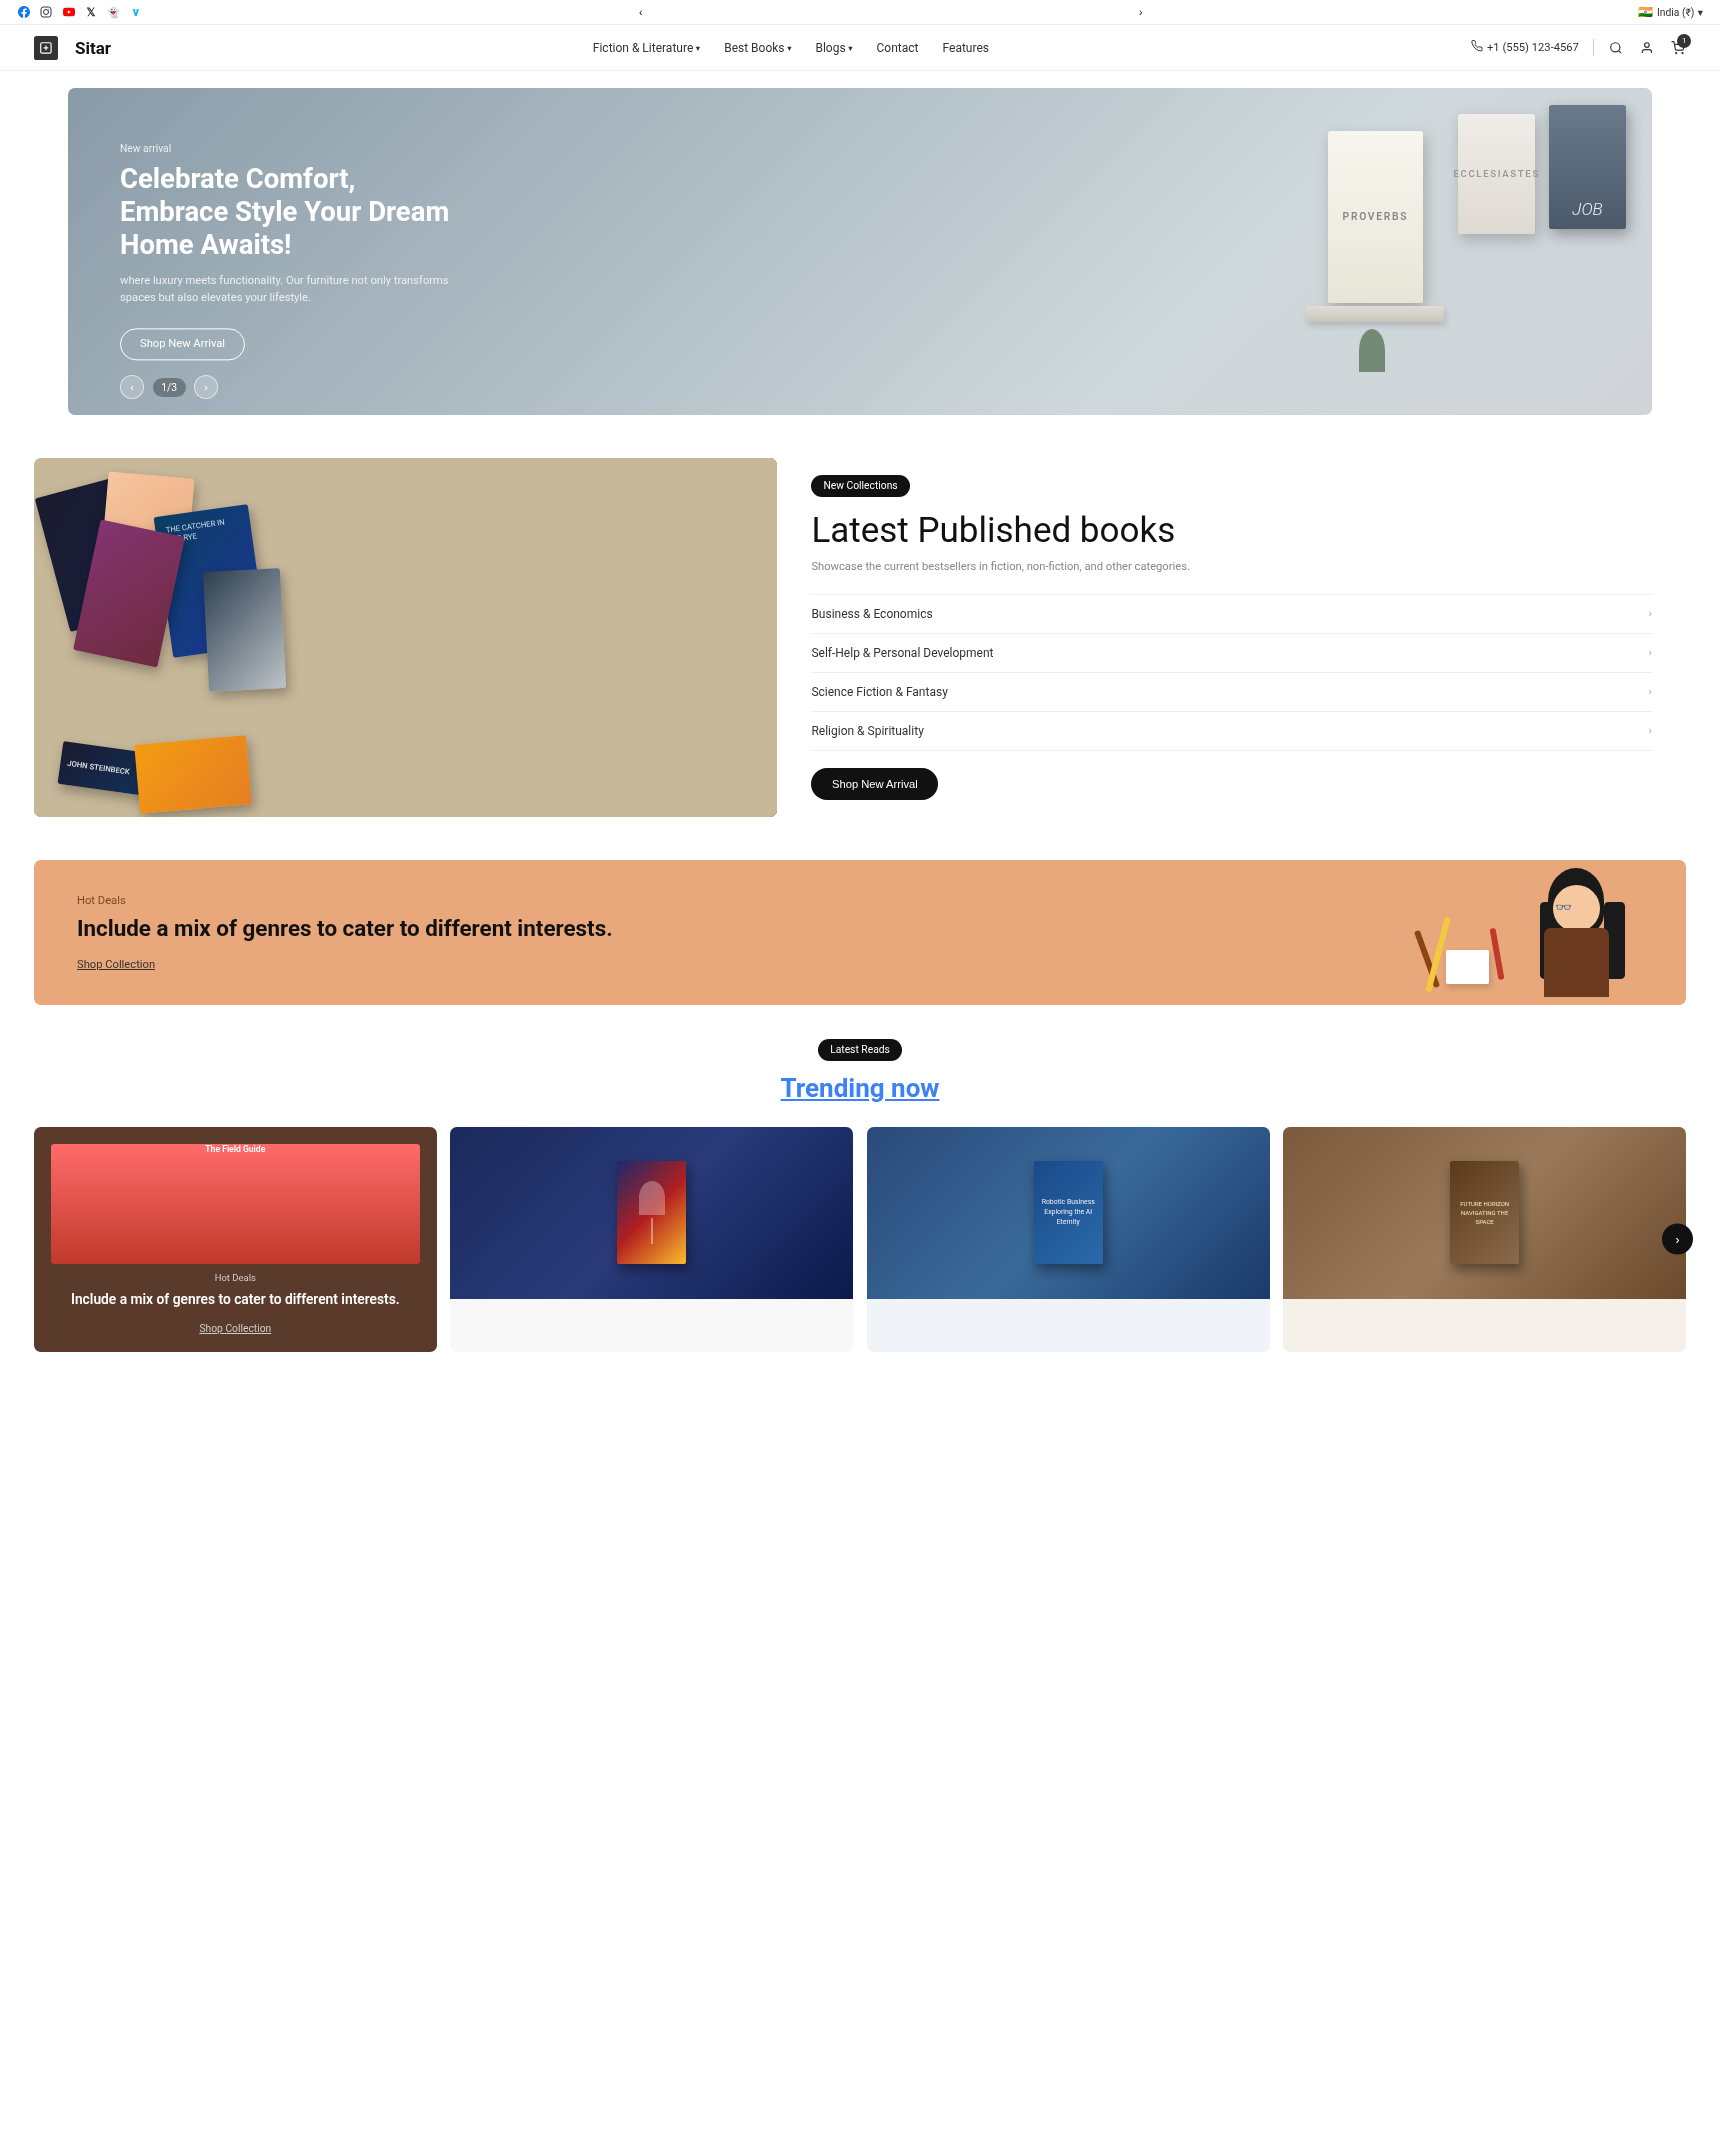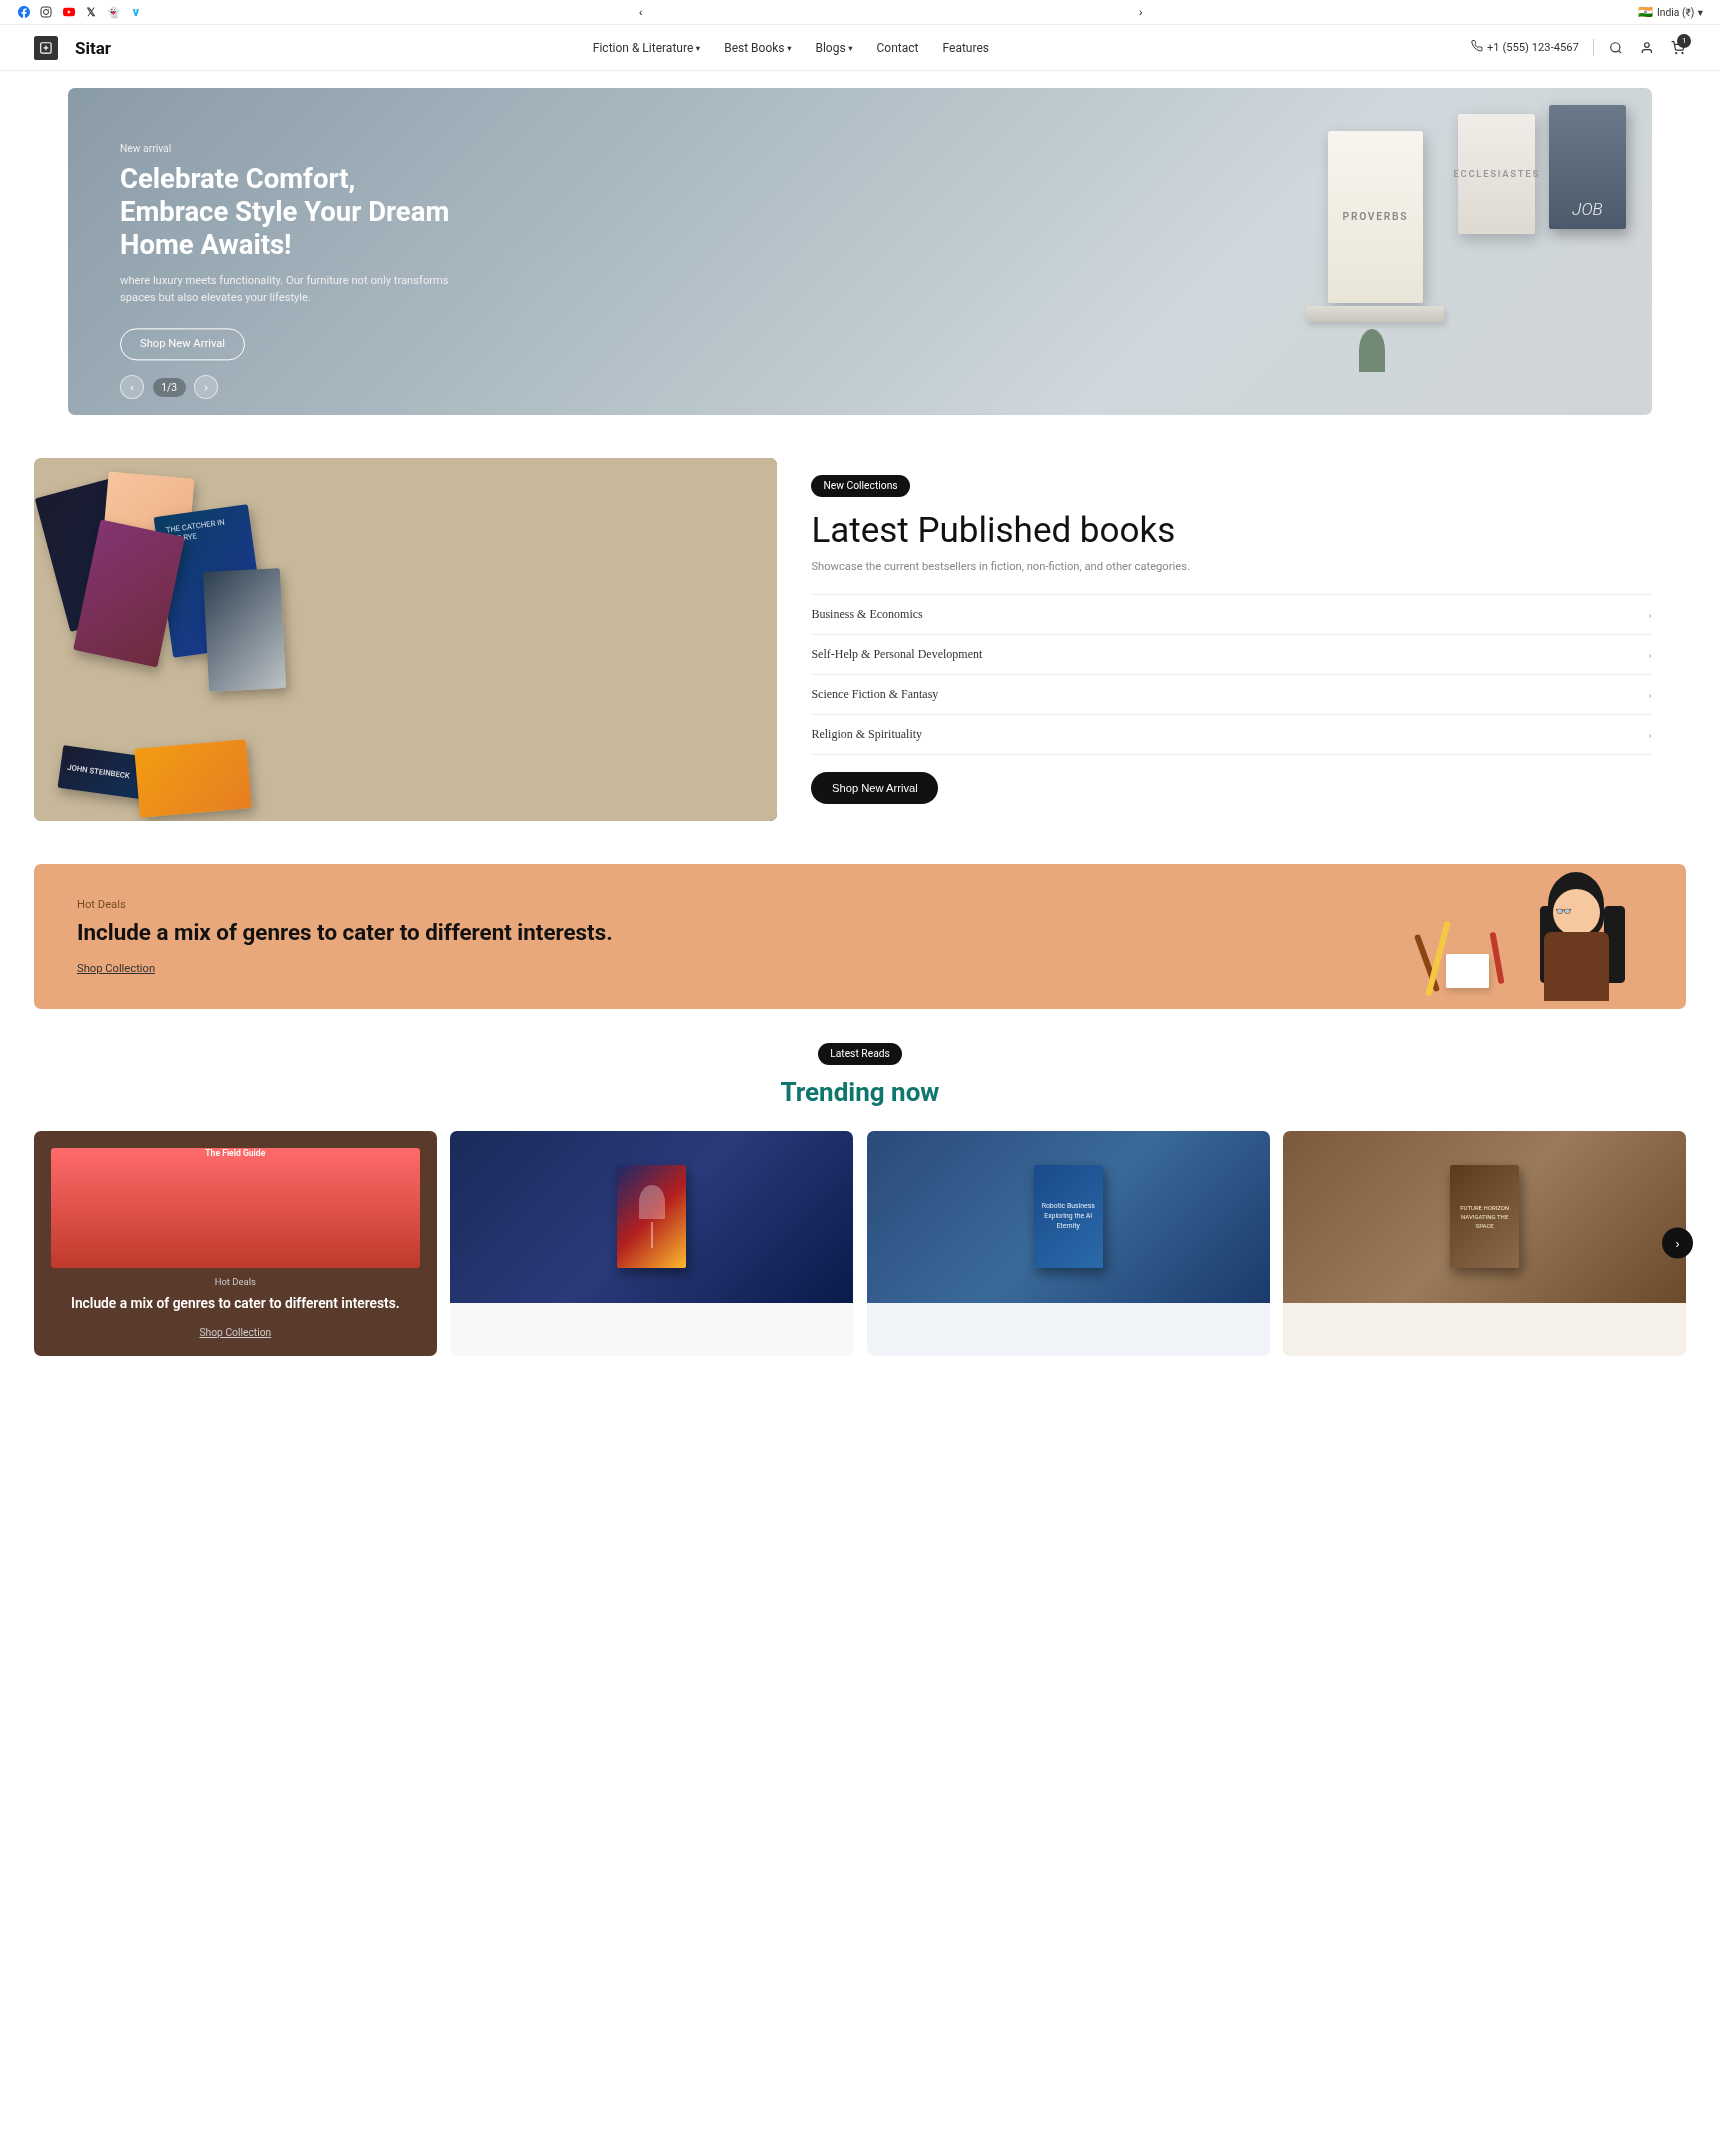--- a/index.html
+++ b/index.html
@@ -122,21 +122,21 @@
       display: inline-block;
       background: #111;
       color: #fff;
       padding: 4.3px 12px;
       border-radius: 17px;
       font-size: 10.3px;
       margin-bottom: 13.8px;
     }
     .books-title { font-size: 35px; font-weight: 400; margin-bottom: 8.6px; color: #111; }
     .books-subtitle { font-size: 11.2px; color: #888; margin-bottom: 20.6px; }
-    .category-list { list-style: none; border-top: 0.9px solid #eee; font-family: Liberation Serif, serif; }
+    .category-list { list-style: none; border-top: 0.9px solid #eee; }
     .category-item {
       display: flex;
       align-items: center;
       justify-content: space-between;
       padding: 12px 0;
       border-bottom: 0.9px solid #eee;
       cursor: pointer;
       font-size: 12px;
       color: #333;
     }
@@ -190,21 +190,21 @@
     }
     .latest-reads-badge {
       display: inline-block;
       background: #111;
       color: #fff;
       padding: 4.3px 12px;
       border-radius: 17px;
       font-size: 10.3px;
       margin-bottom: 12px;
     }
-    .trending-title { font-size: 26px; font-weight: 700; color: #0f766e; margin-bottom: 24px; }
+    .trending-title { font-size: 26px; font-weight: 700; color: #3b82f6; margin-bottom: 24px; text-decoration: underline; }
 
     .trending-grid {
       display: grid;
       grid-template-columns: repeat(4, 1fr);
       gap: 13.8px;
     }
     .trending-card {
       border-radius: 6.9px;
       overflow: hidden;
       position: relative;

